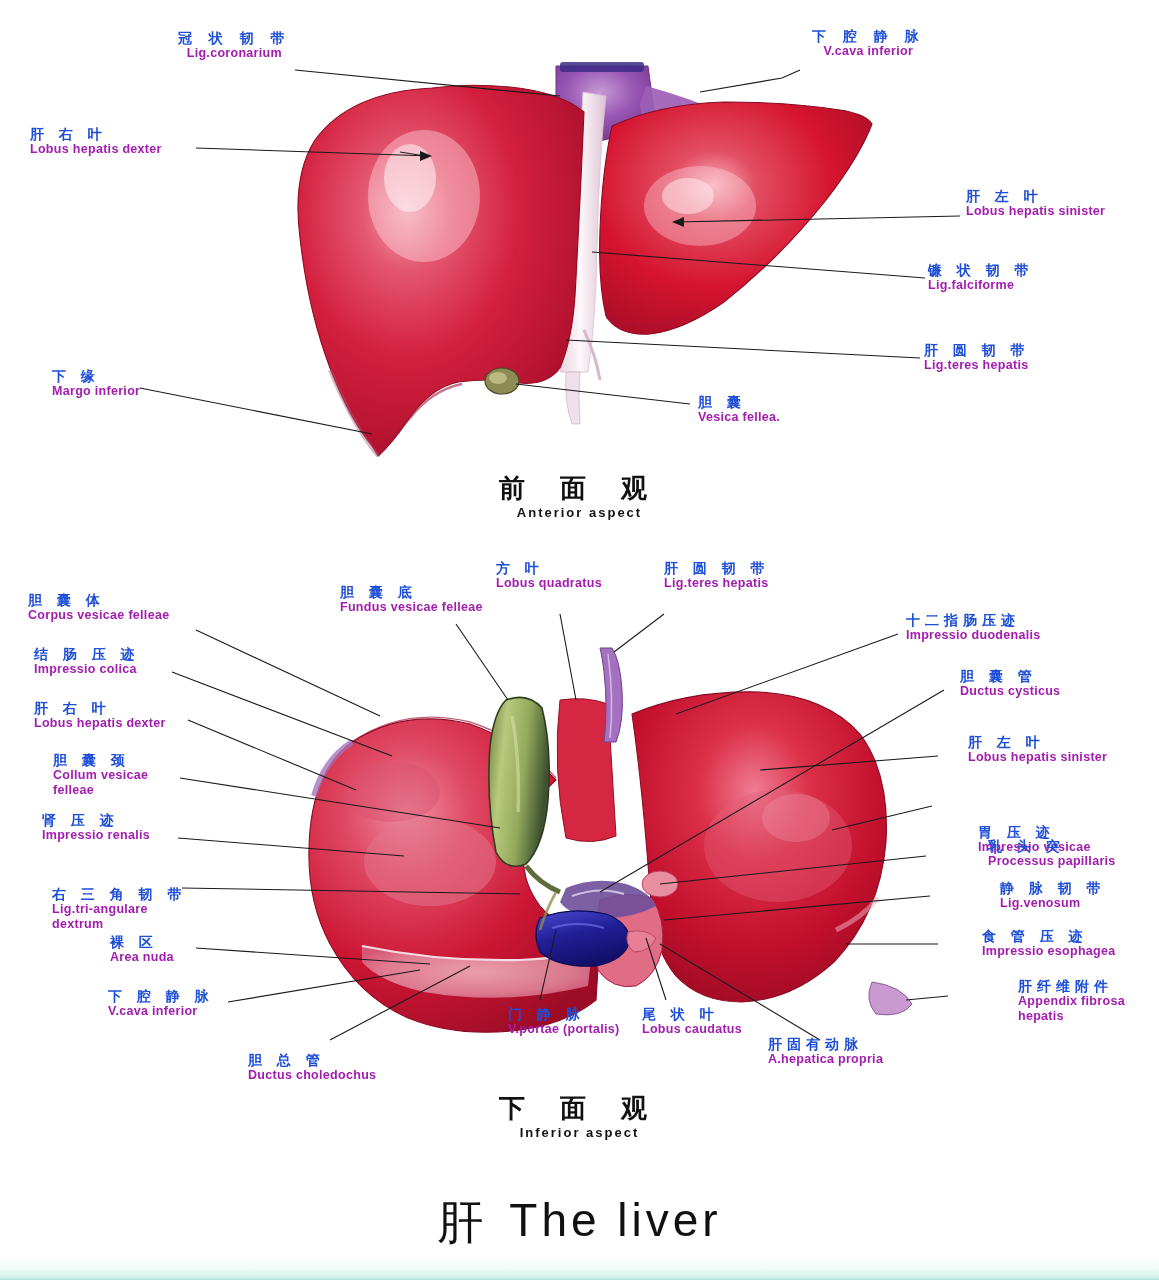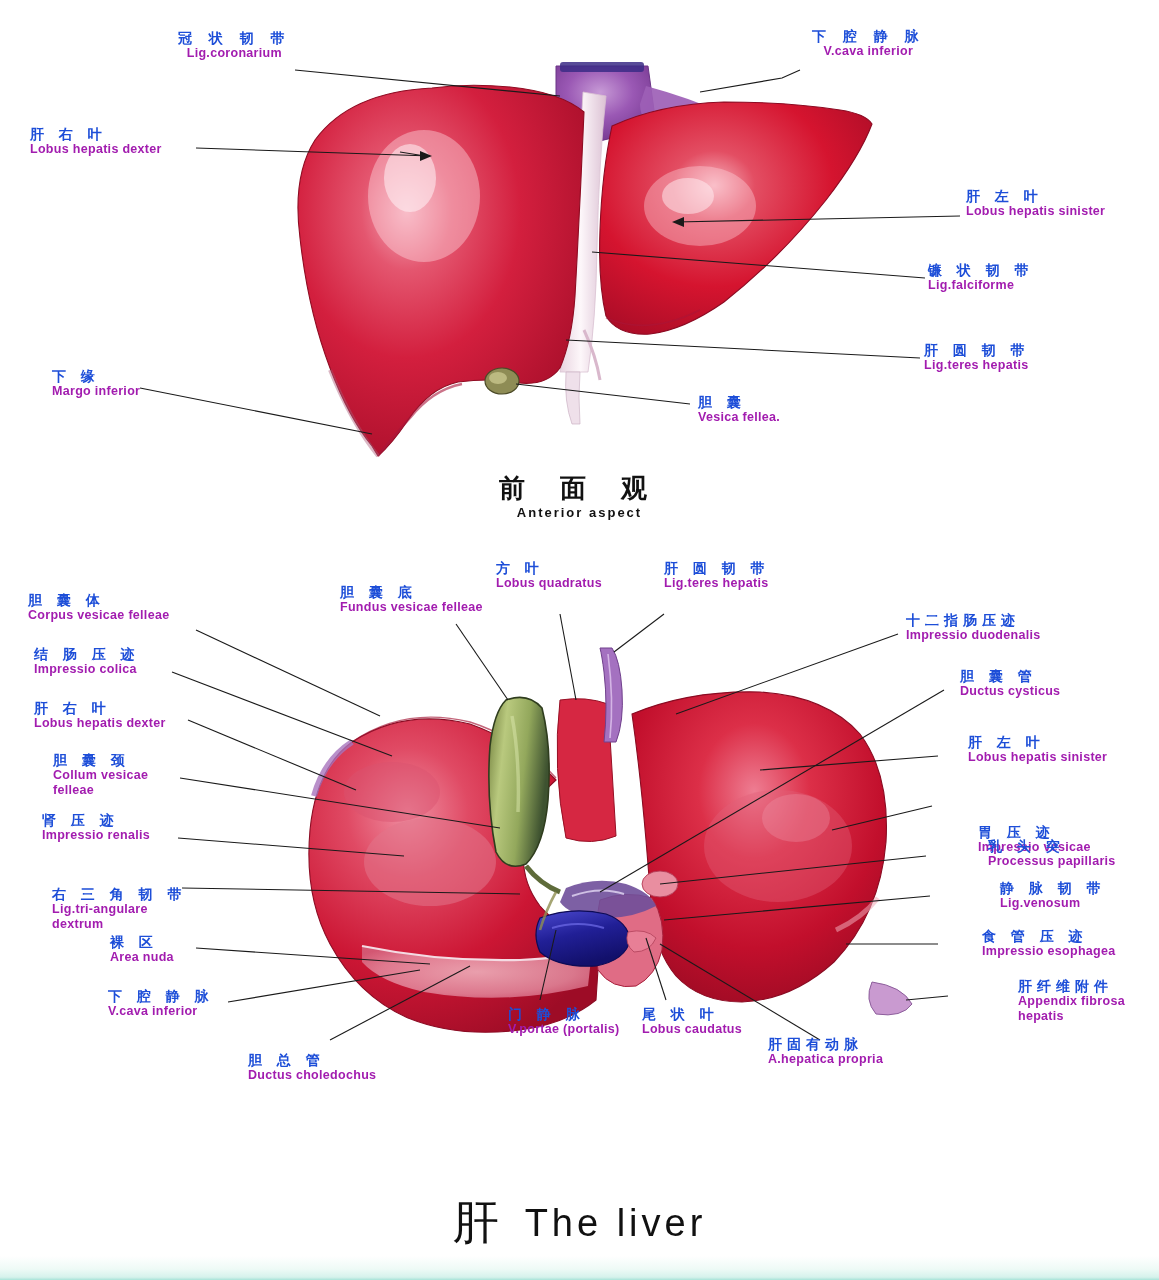--- a/index.html
+++ b/index.html
@@ -31,21 +31,21 @@
     font-family:"DejaVu Sans","Liberation Sans",sans-serif;
     font-size:26px;font-weight:700;letter-spacing:13px;line-height:1.25;
   }
   .caption .en{font-size:13px;font-weight:700;letter-spacing:2px;line-height:1.3;}
 
   .title{position:absolute;left:0;right:0;top:1192px;text-align:center;}
   .title .cn{
     font-family:"DejaVu Sans","Liberation Sans",sans-serif;
     font-size:46px;font-weight:400;color:#111;vertical-align:-2px;
   }
-  .title .en{font-size:38px;font-weight:400;color:#111;letter-spacing:4px;margin-left:26px;}
+  .title .en{font-size:46px;font-weight:400;color:#111;letter-spacing:4px;margin-left:26px;}
 
   .footer-band{
     position:absolute;left:0;right:0;bottom:0;height:24px;
     background:linear-gradient(to bottom,rgba(255,255,255,0) 0%,#eefaf6 55%,#d6f2ec 88%,#a8e3d8 100%);
   }
 
   svg.art{position:absolute;left:0;top:0;width:1159px;height:1280px;pointer-events:none;}
   .leader{stroke:#1a1a1a;stroke-width:1.1;fill:none;}
 </style>
 </head>
@@ -394,19 +394,23 @@
   <div class="label l" style="left:642px;top:1006px;">
     <div class="cn">尾 状 叶</div>
     <div class="la">Lobus caudatus</div>
   </div>
 
   <div class="label l" style="left:768px;top:1036px;">
     <div class="cn">肝固有动脉</div>
     <div class="la">A.hepatica propria</div>
   </div>
 
+  <div class="caption" style="left:0;right:0;top:1092px;">
+    <div class="cn">下 面 观</div>
+    <div class="en">Inferior  aspect</div>
+  </div>
 
   <div class="title">
     <span class="cn">肝</span><span class="en">The liver</span>
   </div>
 
   <div class="footer-band"></div>
 </div>
 
 </body></html>

